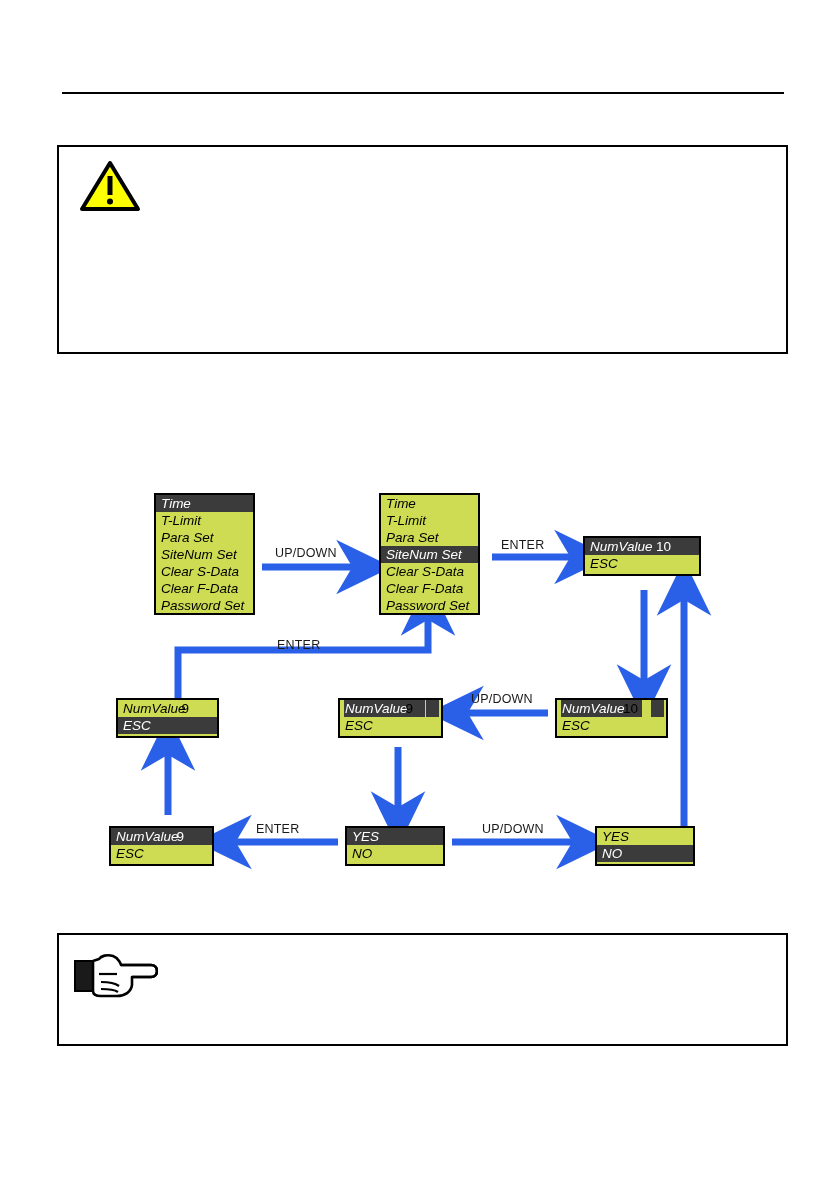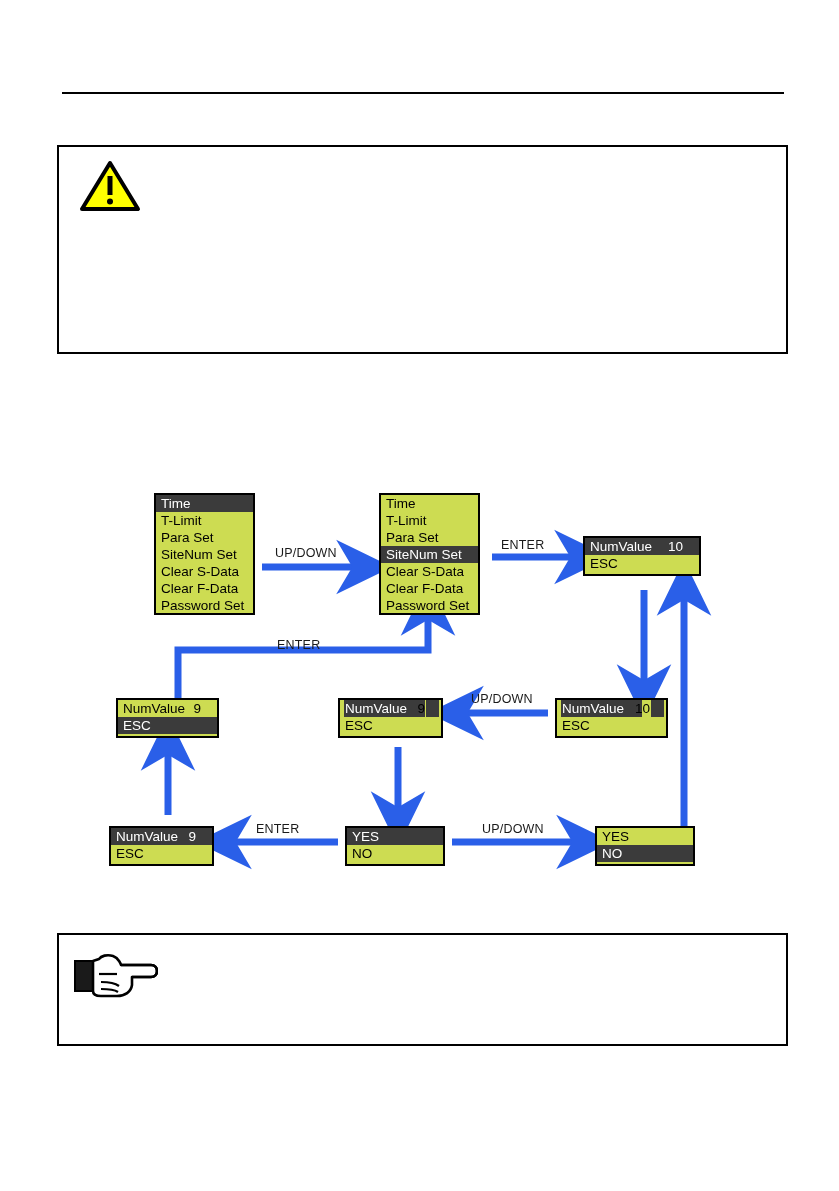--- a/index.html
+++ b/index.html
@@ -121,24 +121,24 @@
     align-items: center;
     height: 17px;
     padding-left: 5px;
     padding-right: 3px;
     white-space: nowrap;
   }
   .lcd-row.sel {
     background: #3b3b3b;
     color: #ffffff;
   }
-  .lcd-row .lbl { flex: 0 0 auto; }
+  .lcd-row .lbl { flex: 0 0 auto; font-style: italic; }
   .lcd-row .val {
     position: absolute;
-    right: 16px;
+    right: 28px;
   }
   
   .lcd-row.sel-label {
     background: #cddc52;
     color: #000000;
   }
   .lcd-row.sel-label .lbl {
     background: #3b3b3b;
     color: #ffffff;
     padding: 0 2px 0 1px;

